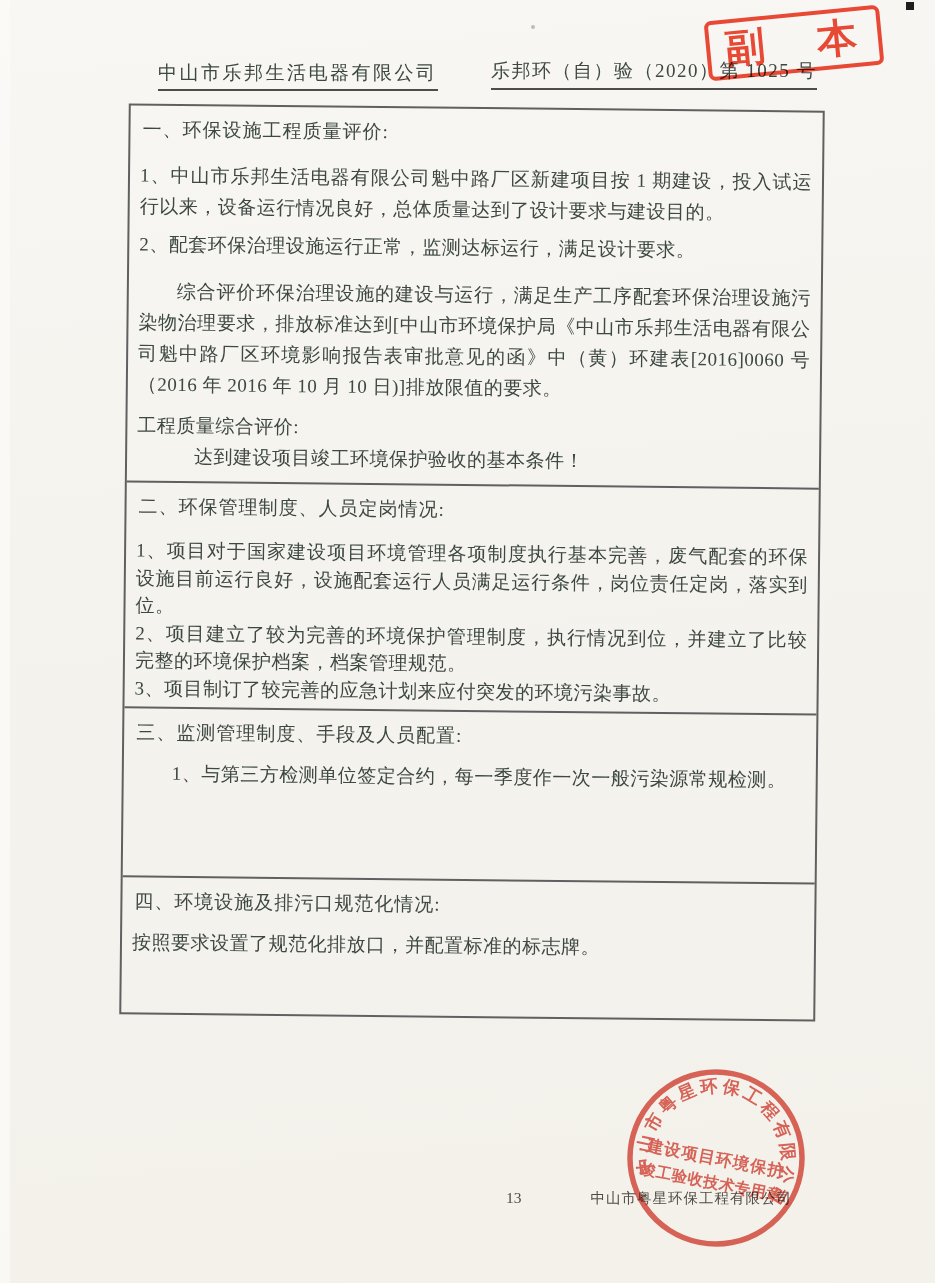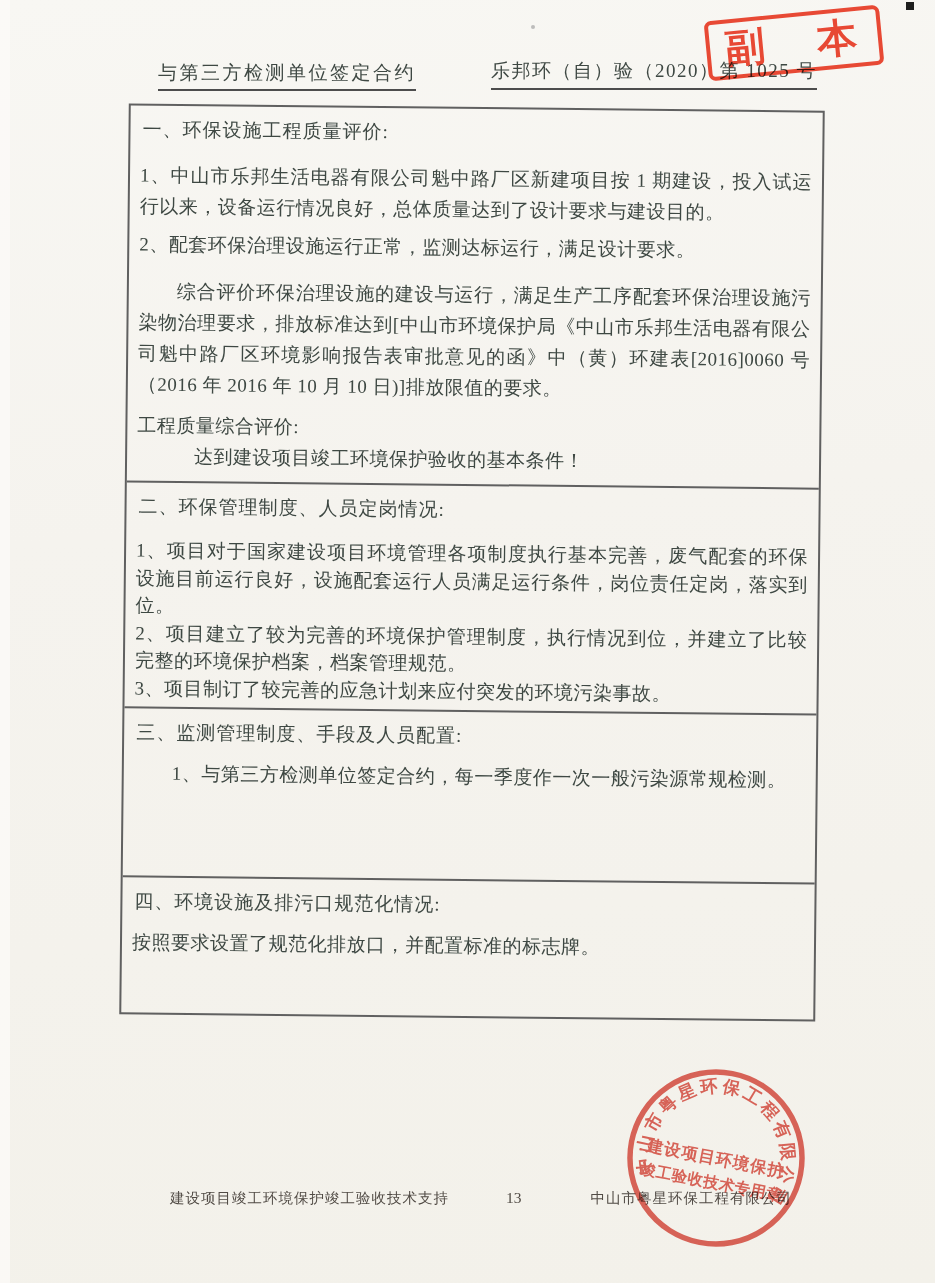--- a/index.html
+++ b/index.html
@@ -85,21 +85,21 @@
   
   .corner-dot{position:absolute;left:906px;top:2px;width:8px;height:8px;background:#1e1e1e;}
   .speck-1{position:absolute;left:531px;top:25px;width:4px;height:4px;border-radius:50%;background:#9c9c9c;opacity:.65;}
   .edge-strip{position:absolute;left:0;top:0;width:10px;height:1283px;background:#fbfaf7;opacity:.8;}
 </style>
 </head>
 <body>
 
 <div class="page">
 
-  <div class="hdr-left">与第三方检测单位签定合约</div>
+  <div class="hdr-left">中山市乐邦生活电器有限公司</div>
   <div class="hdr-right">乐邦环（自）验（2020）第 1025 号</div>
 
   <div class="copy-stamp">
     <span>副　本</span>
   </div>
 
   <div class="doc-table">
 
     <div class="sec sec-1">
       <p class="sec-title">一、环保设施工程质量评价:</p>
@@ -123,21 +123,20 @@
     </div>
 
     <div class="sec sec-4">
       <p class="sec-title">四、环境设施及排污口规范化情况:</p>
       <p class="para mt-md nowrap">按照要求设置了规范化排放口，并配置标准的标志牌。</p>
     </div>
 
   </div>
 
   <div class="footer">
-    <span class="f-left">建设项目竣工环境保护竣工验收技术支持</span>
     <span class="f-page">13</span>
     <span class="f-right">中山市粤星环保工程有限公司</span>
   </div>
 
   <svg class="seal" viewBox="0 0 200 200" xmlns="http://www.w3.org/2000/svg">
     <circle cx="100" cy="100" r="86" fill="none" stroke="#dd5348" stroke-width="5.5"></circle>
     <path id="seal-arc" d="M 40.2 127.9 A 66 66 0 1 1 159.8 127.9" fill="none"></path>
     <text font-size="17.5" fill="#dd5348" font-weight="bold" font-family="Liberation Serif, DejaVu Serif, serif">
       <textPath href="#seal-arc" startOffset="0" textLength="268">中山市粤星环保工程有限公司</textPath>
     </text>

